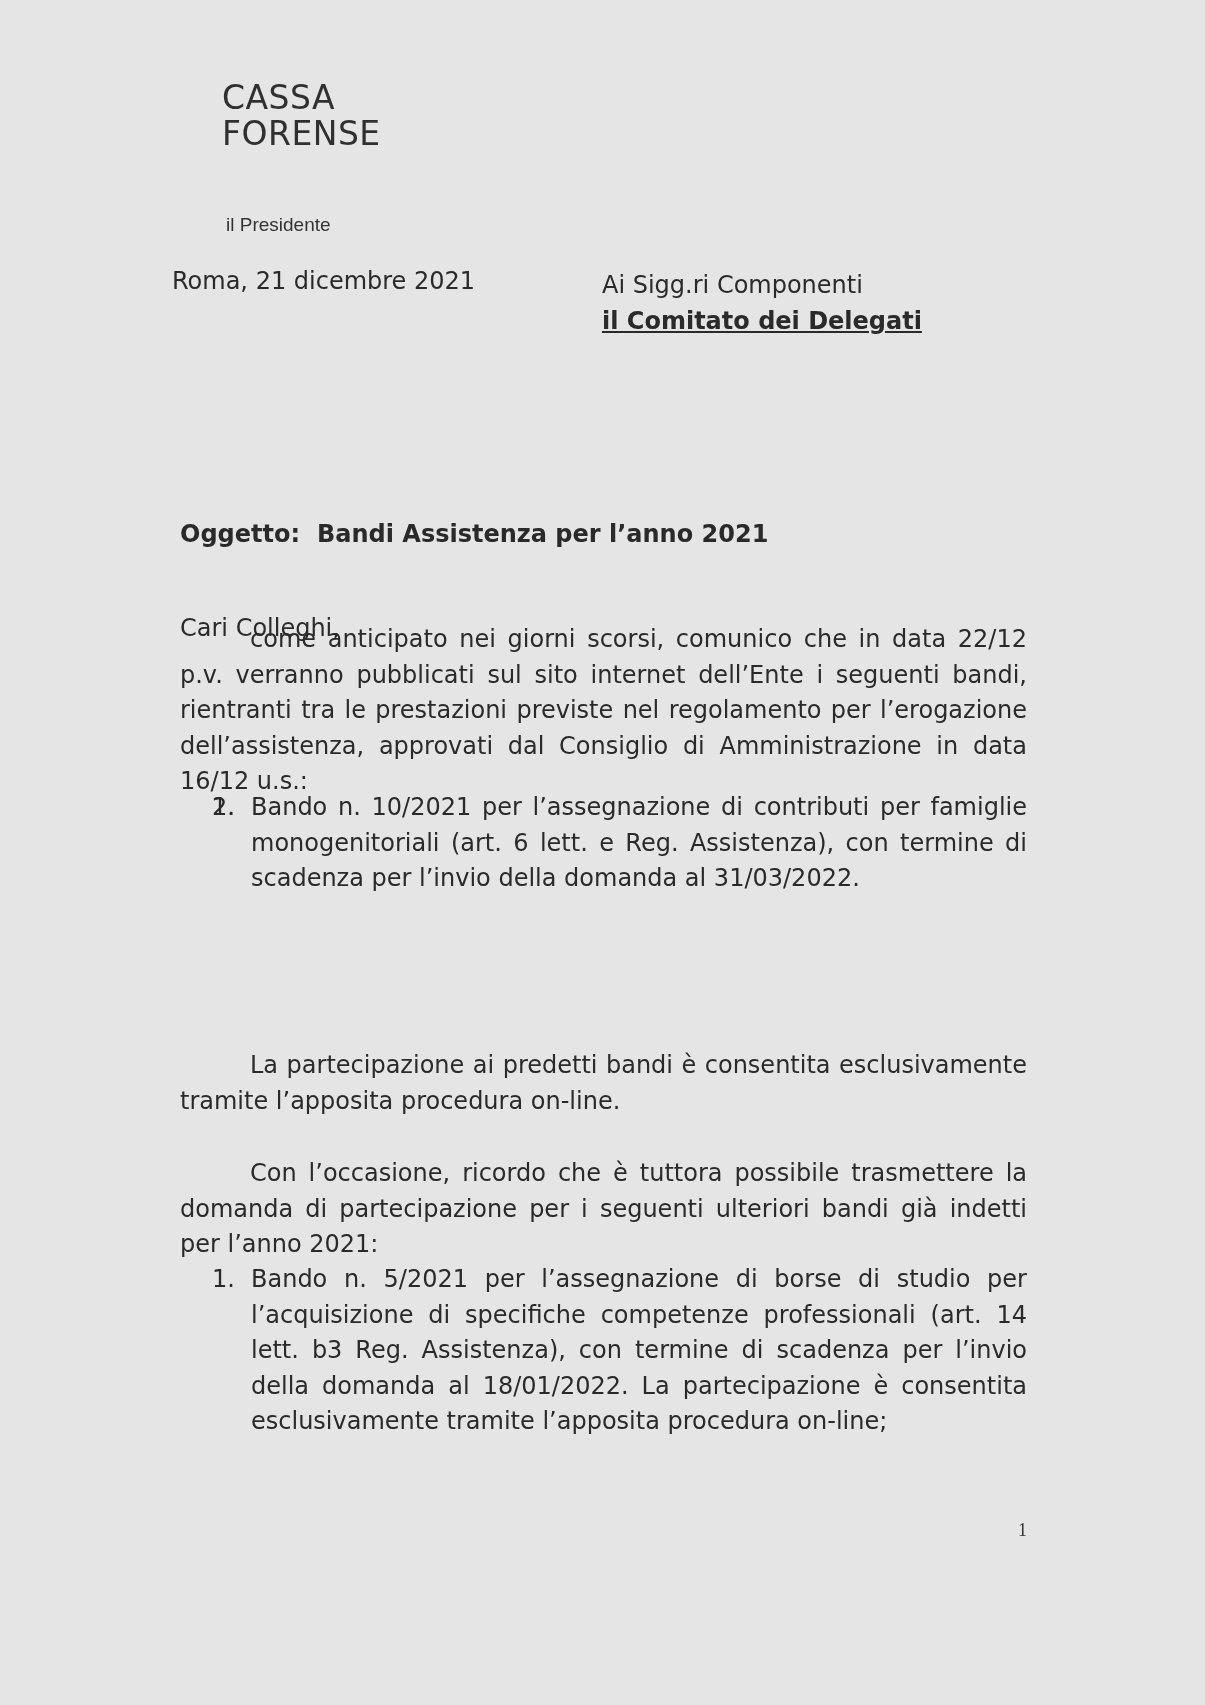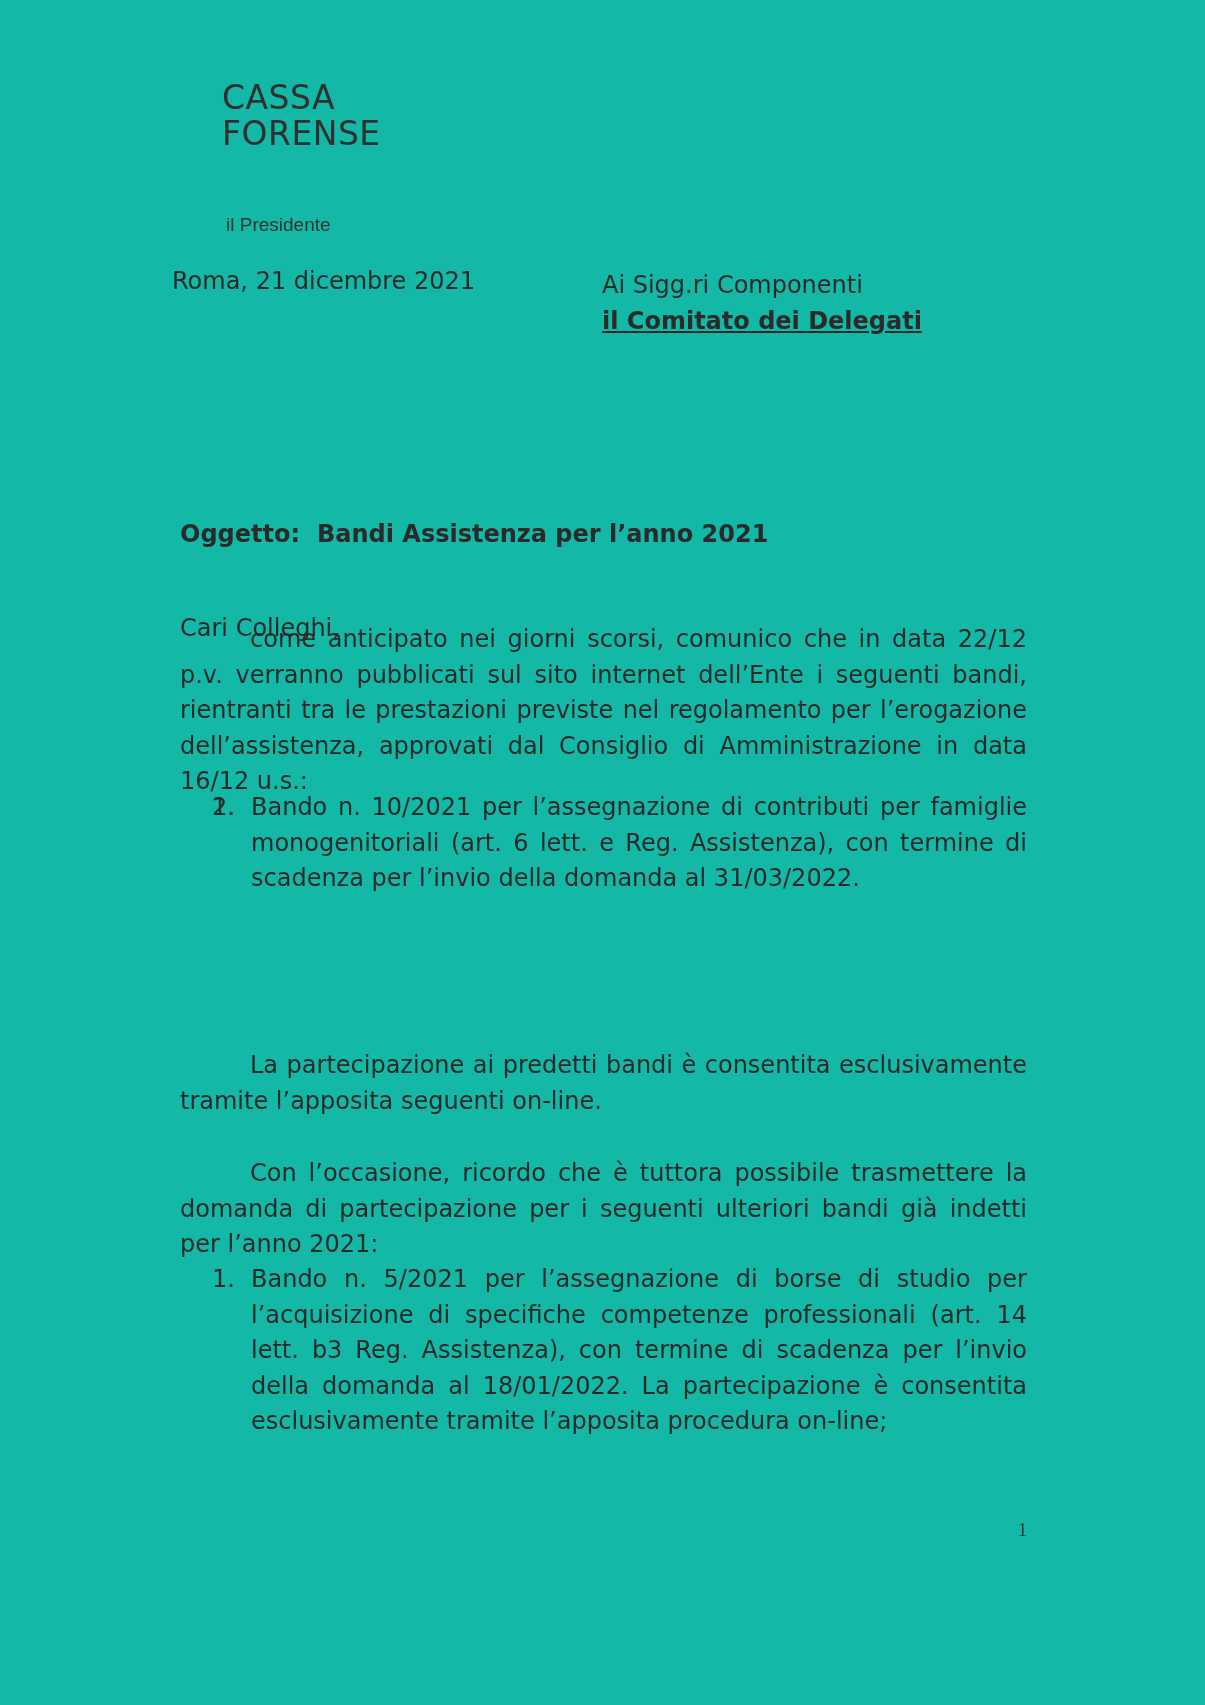--- a/index.html
+++ b/index.html
@@ -1,17 +1,17 @@
 <!DOCTYPE html>
 <html><head>
 <meta charset="utf-8">
 <style>
   html, body { margin: 0; padding: 0; background: #ffffff; }
   body { width: 1205px; height: 1705px; position: relative; overflow: hidden; color: #2a2a2a; }
-  .page { position: absolute; left: 0; top: 0; width: 1205px; height: 1705px; background: #14b8a6; }
+  .page { position: absolute; left: 0; top: 0; width: 1205px; height: 1705px; background: #e5e5e5; }
   .logo { position: absolute; left: 222px; top: 80px; font-family: "DejaVu Sans", sans-serif; font-weight: 300; font-size: 33px; line-height: 36px; letter-spacing: 0.5px; color: #303030; }
   .logo div { font-weight: normal; }
   .signer { position: absolute; left: 226px; top: 214px; font-family: "Liberation Sans", sans-serif; font-size: 19px; color: #333; }
   .body-text { font-family: "DejaVu Sans", sans-serif; font-size: 24px; color: #2a2a2a; }
   .place-date { position: absolute; left: 172px; top: 267px; }
   .recipients { position: absolute; left: 602px; top: 267px; line-height: 36px; }
   .recipients .committee { font-weight: bold; text-decoration: underline; text-align: right; }
   .recipients .loro { margin-top: 36px; }
   .subject { position: absolute; left: 180px; top: 520px; font-weight: bold; }
   .subject .label { display: inline-block; width: 137px; }
@@ -53,21 +53,21 @@
   <ol class="body-text list" style="top: 790px;">
     <li>
       <span class="num">1.</span>
     </li>
     <li>
       <span class="num">2.</span>
       <span>Bando n. 10/2021 per l’assegnazione di contributi per famiglie monogenitoriali (art. 6 lett. e Reg. Assistenza), con termine di scadenza per l’invio della domanda al 31/03/2022.</span>
     </li>
   </ol>
 
-  <div class="body-text paragraph indent" style="top: 1048px;">La partecipazione ai predetti bandi è consentita esclusivamente tramite l’apposita seguenti on-line.</div>
+  <div class="body-text paragraph indent" style="top: 1048px;">La partecipazione ai predetti bandi è consentita esclusivamente tramite l’apposita procedura on-line.</div>
 
   <div class="body-text paragraph indent" style="top: 1156px;">Con l’occasione, ricordo che è tuttora possibile trasmettere la domanda di partecipazione per i seguenti ulteriori bandi già indetti per l’anno 2021:</div>
 
   <ol class="body-text list" style="top: 1262px;">
     <li>
       <span class="num">1.</span>
       <span>Bando n. 5/2021 per l’assegnazione di borse di studio per l’acquisizione di specifiche competenze professionali (art. 14 lett. b3 Reg. Assistenza), con termine di scadenza per l’invio della domanda al 18/01/2022. La partecipazione è consentita esclusivamente tramite l’apposita procedura on-line;</span>
     </li>
   </ol>
 

